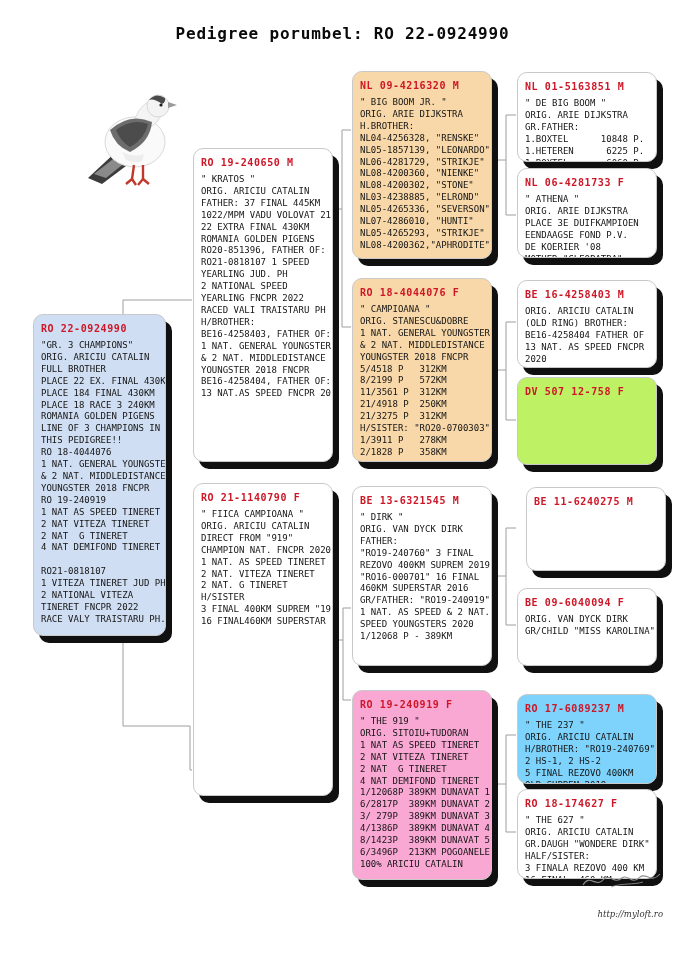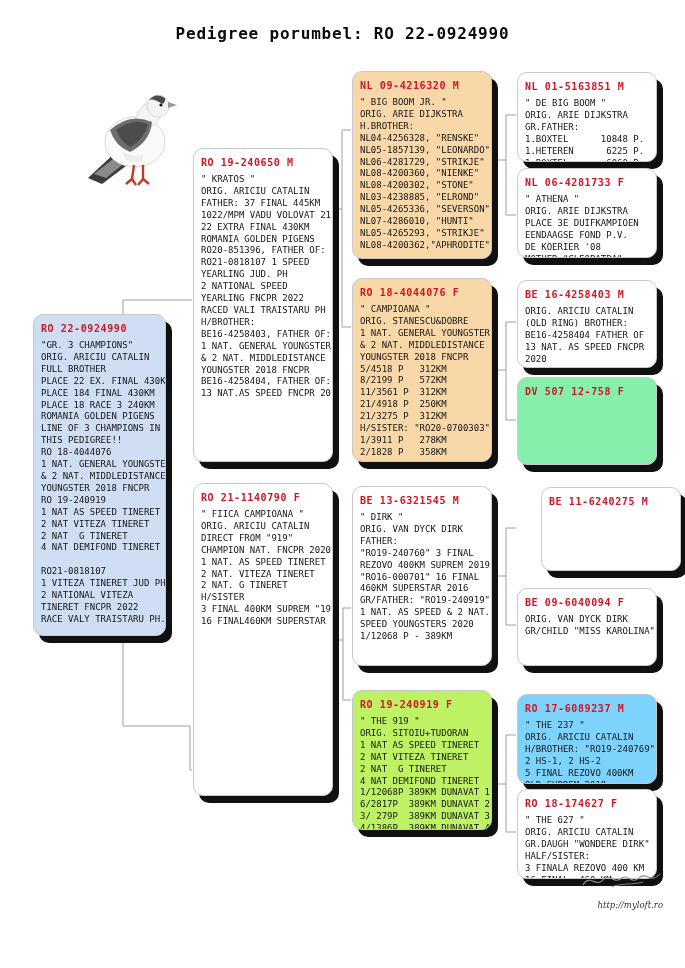--- a/index.html
+++ b/index.html
@@ -24,21 +24,21 @@
     font:9px "DejaVu Sans Mono", monospace; line-height:11.9px; color:#141414;
     margin:6px 0 0 0; padding:0 0 0 7px; white-space:pre;
   }
   #pigeon { position:absolute; left:82px; top:64px; }
   #contact { position:absolute; left:30px; top:840px; }
   #contact div {
     font:bold 10px "DejaVu Sans Mono", monospace; letter-spacing:1px;
     line-height:14px; color:#0a0a0a; white-space:pre;
   }
   #watermark { position:absolute; right:22px; top:870px; text-align:right; }
-  #myloft-url { font:italic 8.5px "DejaVu Serif", serif; color:#333; margin-top:6px; }
+  #myloft-url { font:italic 8.5px "DejaVu Serif", serif; color:#333; margin-top:15px; }
 </style>
 </head>
 <body>
 
 <div id="stage">
 
   <svg id="connectors" width="685" height="968" viewBox="0 0 685 968">
     <g stroke="#9e9e9e" stroke-width="1" fill="none">
       <path d="M123,314 V300 H192"></path>
       <path d="M123,636 V726 H190 V770 H192"></path>
@@ -181,21 +181,21 @@
 FATHER:
 "RO19-240760" 3 FINAL
 REZOVO 400KM SUPREM 2019
 "RO16-000701" 16 FINAL
 460KM SUPERSTAR 2016
 GR/FATHER: "RO19-240919"
 1 NAT. AS SPEED &amp; 2 NAT.
 SPEED YOUNGSTERS 2020
 1/12068 P - 389KM</pre>
       </div>
-      <div class="pbox" style="left: 352px; top: 690px; width: 140px; height: 140px; background: #bef264;">
+      <div class="pbox" style="left: 352px; top: 690px; width: 140px; height: 190px; background: #f9a8d4;">
         <div class="ptitle">RO 19-240919 F</div>
         <pre class="pbody">" THE 919 "
 ORIG. SITOIU+TUDORAN
 1 NAT AS SPEED TINERET
 2 NAT VITEZA TINERET
 2 NAT  G TINERET
 4 NAT DEMIFOND TINERET
 1/12068P 389KM DUNAVAT 1
 6/2817P  389KM DUNAVAT 2
 3/ 279P  389KM DUNAVAT 3
@@ -223,24 +223,24 @@
 MOTHER "CLEOPATRA"</pre>
       </div>
       <div class="pbox" style="left: 517px; top: 280px; width: 140px; height: 88px; background: rgb(255, 255, 255);">
         <div class="ptitle">BE 16-4258403 M</div>
         <pre class="pbody">ORIG. ARICIU CATALIN
 (OLD RING) BROTHER:
 BE16-4258404 FATHER OF
 13 NAT. AS SPEED FNCPR
 2020</pre>
       </div>
-      <div class="pbox" style="left: 517px; top: 377px; width: 140px; height: 88px; background: #86efac;">
+      <div class="pbox" style="left: 517px; top: 377px; width: 140px; height: 88px; background: #bef264;">
         <div class="ptitle">DV 507 12-758 F</div>
       </div>
-      <div class="pbox" style="left: 541px; top: 487px; width: 140px; height: 84px; background: rgb(255, 255, 255);">
+      <div class="pbox" style="left: 526px; top: 487px; width: 140px; height: 84px; background: rgb(255, 255, 255);">
         <div class="ptitle">BE 11-6240275 M</div>
       </div>
       <div class="pbox" style="left: 517px; top: 588px; width: 140px; height: 78px; background: rgb(255, 255, 255);">
         <div class="ptitle">BE 09-6040094 F</div>
         <pre class="pbody">ORIG. VAN DYCK DIRK
 GR/CHILD "MISS KAROLINA"</pre>
       </div>
       <div class="pbox" style="left: 517px; top: 694px; width: 140px; height: 90px; background: #7dd3fc;">
         <div class="ptitle">RO 17-6089237 M</div>
         <pre class="pbody">" THE 237 "

